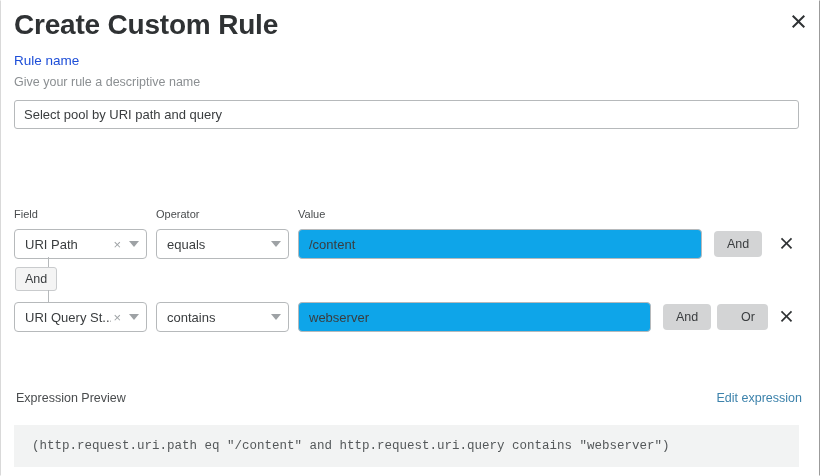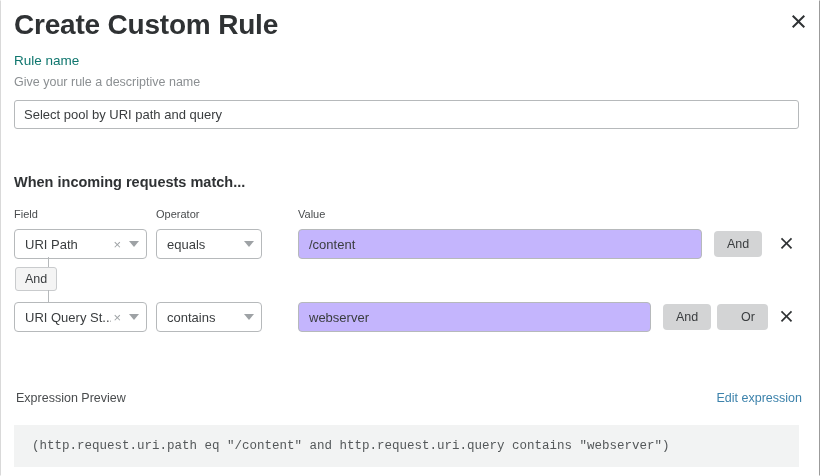--- a/index.html
+++ b/index.html
@@ -49,21 +49,21 @@
     border: none;
     cursor: pointer;
     padding: 0;
   }
   .close-btn svg { display: block; }
 
   
   .section-label {
     position: absolute;
     font-size: 13.5px;
-    color: #0f766e;
+    color: #1d4ed8;
   }
   .label-rule-name { left: 13px; top: 52px; }
   .hint-rule-name {
     position: absolute;
     left: 13px;
     top: 74px;
     font-size: 12.5px;
     color: #8b8f92;
   }
   .rule-name-input {
@@ -117,21 +117,21 @@
     border-radius: 4px;
     background: #ffffff;
     display: flex;
     align-items: center;
     padding: 0 7px 0 10px;
     cursor: pointer;
     font-size: 13px;
     color: #3a3d3f;
   }
   .field-select    { left: 13px;  width: 133px; }
-  .operator-select { left: 155px; width: 106px; }
+  .operator-select { left: 155px; width: 133px; }
 
   .select-text {
     flex: 1 1 auto;
     white-space: nowrap;
     overflow: hidden;
     text-overflow: clip;
   }
   .clear-x {
     flex: 0 0 auto;
     font-size: 13px;
@@ -150,21 +150,21 @@
     margin-left: 2px;
   }
 
   .value-input {
     position: absolute;
     left: 297px;
     height: 30px;
     box-sizing: border-box;
     border: 1px solid #b6b9bb;
     border-radius: 4px;
-    background: #c4b5fd;
+    background: #0ea5e9;
     font-family: "Liberation Sans", sans-serif;
     font-size: 13px;
     color: #3a3d3f;
     padding: 0 10px;
     outline: none;
   }
   .value-1 { width: 404px; }
   .value-2 { width: 353px; }
 
   .logic-btn {
@@ -284,21 +284,20 @@
       <svg width="15" height="15" viewBox="0 0 15 15" aria-hidden="true">
         <path d="M2.4 2.0 L7.5 7.1 L12.6 2.0 L14.0 3.4 L8.9 8.5 L14.0 13.6 L12.6 15.0 L7.5 9.9 L2.4 15.0 L1.0 13.6 L6.1 8.5 L1.0 3.4 Z" fill="#2f3234"></path>
       </svg>
     </span>
   </button>
 
   <div class="section-label label-rule-name">Rule name</div>
   <div class="hint-rule-name">Give your rule a descriptive name</div>
   <input class="rule-name-input" type="text" value="Select pool by URI path and query" placeholder="Rule name" style="">
 
-  <div class="match-heading">When incoming requests match...</div>
 
   <div class="col-label col-field">Field</div>
   <div class="col-label col-operator">Operator</div>
   <div class="col-label col-value">Value</div>
 
   <div class="cond-row row-1">
     <div class="select-box field-select">
       <span class="select-text">URI Path</span>
       <span class="clear-x">×</span>
       <span class="caret"></span>

